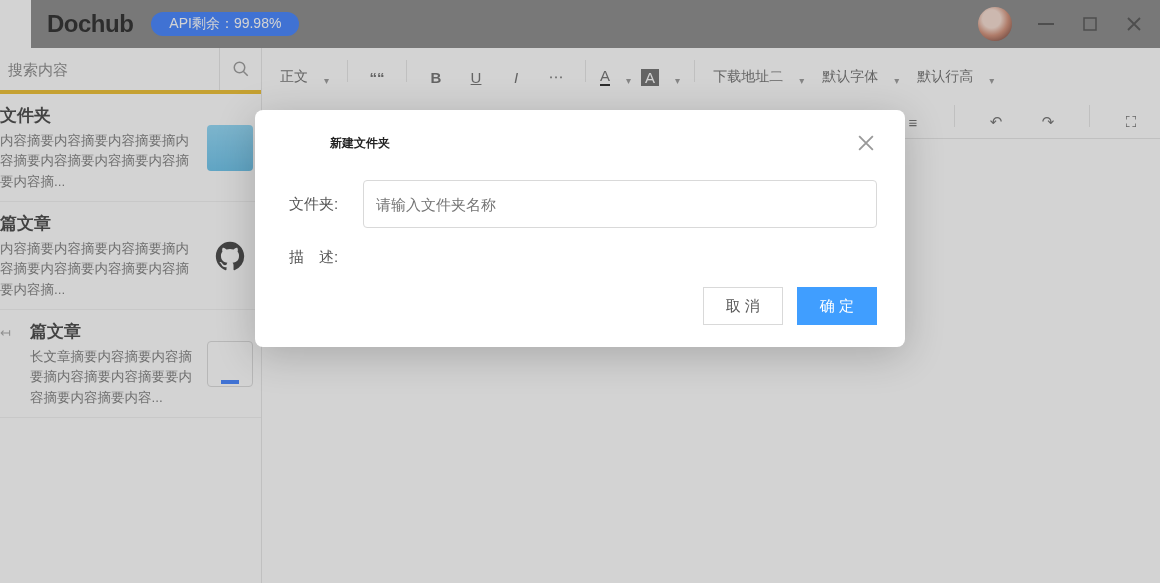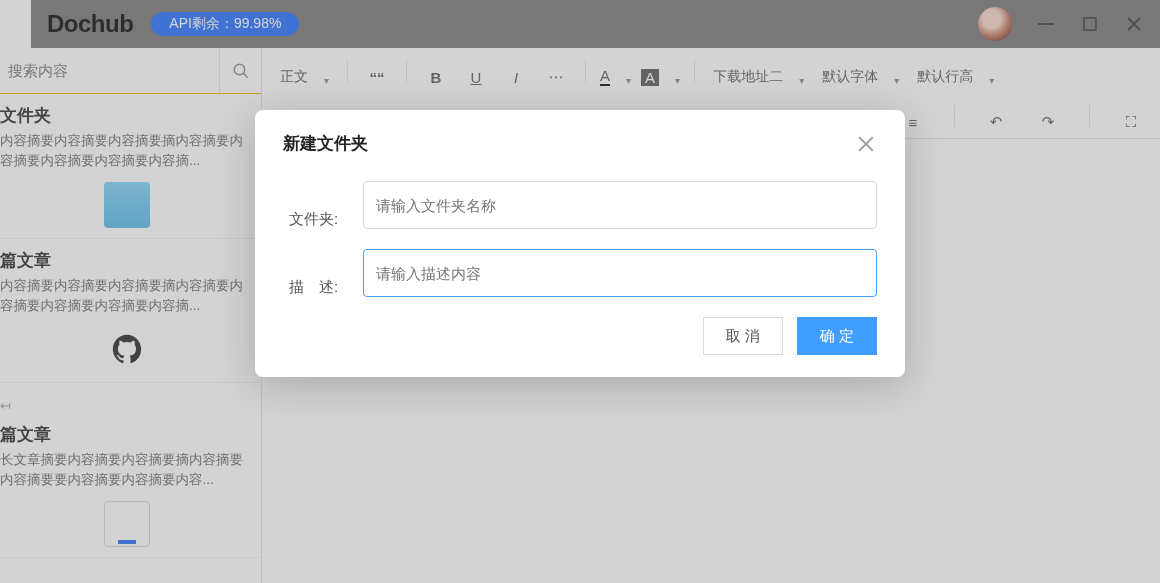--- a/index.html
+++ b/index.html
@@ -10,25 +10,25 @@
     .titlebar { height: 48px; display: flex; align-items: center; padding: 0 16px; background: #737373; margin-left: 31px; }
     .logo { font-size: 24px; font-weight: 700; color: #000; letter-spacing: -0.5px; }
     .api-badge { margin-left: 18px; background: #1e6bff; color: #fff; border-radius: 20px; padding: 3px 18px; font-size: 14px; }
     .titlebar-right { margin-left: auto; display: flex; align-items: center; gap: 24px; }
     .avatar { width: 34px; height: 34px; border-radius: 50%; background: radial-gradient(circle at 40% 35%, #f4d6c8 30%, #c97a5e 55%, #7a3a2a 80%); }
     .win-btn { width: 20px; height: 20px; display: inline-flex; align-items: center; justify-content: center; color: #333; cursor: pointer; }
 
     .main { display: flex; height: calc(100% - 48px); }
 
     .sidebar { width: 262px; border-right: 1px solid #e2e2e2; display: flex; flex-direction: column; }
-    .search-wrap { height: 46px; display: flex; border-bottom: 1px solid #eab308; }
+    .search-wrap { height: 46px; display: flex; border-bottom: 4px solid #eab308; }
     .search-input { flex: 1; border: none; padding: 0 8px; font-size: 15px; outline: none; }
     .search-btn { width: 42px; border-left: 1px solid #e2e2e2; display: flex; align-items: center; justify-content: center; cursor: pointer; color:#888; }
 
-    .item { padding: 10px 8px 10px 0; border-bottom: 1px solid #eee; display: flex; gap: 10px; flex-direction: column; }
+    .item { padding: 10px 8px 10px 0; border-bottom: 1px solid #eee; display: flex; gap: 10px; }
     .item-text { flex: 1; overflow: hidden; }
     .item-title { font-size: 17px; font-weight: 700; color: #222; margin-bottom: 4px; white-space: nowrap; overflow: hidden; text-overflow: ellipsis; }
     .item-excerpt { font-size: 13.5px; color: #666; line-height: 1.5; max-height: 60px; overflow: hidden; }
     .item-thumb { width: 46px; height: 46px; flex-shrink: 0; border-radius: 4px; align-self: center; }
     .thumb-folder { background: linear-gradient(180deg,#7bd0f5,#4fb8e8); }
     .thumb-github { display:flex; align-items:center; justify-content:center; color:#222; }
     .thumb-blank { border:1px solid #d5d5d5; display:flex; align-items:flex-end; justify-content:center; }
     .thumb-blank::after{content:"";width:18px;height:4px;background:#1e6bff;margin-bottom:2px;}
     .item-mini-icon { width:20px; align-self:flex-start; font-size:13px; color:#999; margin-top:5px; }
 
@@ -41,23 +41,23 @@
     .caret{font-size:10px;color:#888;margin-left:2px;}
     .underline{text-decoration:underline;}
 
     .content { padding: 20px 30px; font-size: 16px; color: #222; line-height: 2.2; }
     .content p strong{font-weight:700;}
     .content a { color: #3257e6; text-decoration: none; }
 
     .modal-back { position: absolute; inset: 0; z-index: 100; display:flex; align-items:flex-start; justify-content:center; }
     .modal { margin-top: 110px; width: 650px; background: #fff; border-radius: 8px; box-shadow: 0 8px 40px rgba(0,0,0,0.2); padding: 22px 28px; z-index:110; position:relative;}
     .modal-head { display:flex; align-items:center; margin-bottom: 26px;}
-    .modal-title { font-size: 17px; font-weight: 700; color:#222;}
+    .modal-title { font-size: 12px; font-weight: 700; color:#222;margin-left:47px;}
     .modal-close { margin-left:auto; width:22px;height:22px; cursor:pointer; color:#999; font-size:20px; display:flex;align-items:center;justify-content:center;}
-    .form-row { display:flex; align-items:flex-end; margin-bottom: 20px; }
+    .form-row { display:flex; align-items:center; margin-bottom: 20px; }
     .form-label { width: 80px; font-size: 15px; color:#555; text-align:left; padding-left:6px;}
     .form-input { flex:1; height: 48px; border: 1px solid #d9d9d9; border-radius: 4px; padding: 0 12px; font-size: 15px; outline:none;}
     .form-input:focus, .form-input.focused { border-color: #409eff; }
     .modal-foot { display:flex; justify-content:flex-end; gap:14px; margin-top:10px;}
     .btn { height: 38px; padding: 0 22px; border-radius: 0; font-size: 15px; cursor:pointer; border:1px solid #d9d9d9; background:#fff; color:#555;}
     .btn.primary { background:#409eff; border-color:#409eff; color:#fff;}
   </style>
 </head>
 <body>
 
@@ -194,20 +194,19 @@
             <path d="M1 1 L13 13 M13 1 L1 13" stroke="currentColor" stroke-width="1.6"></path>
           </svg>
       </div>
     </div>
     <div class="form-row">
       <div class="form-label">文件夹:</div>
       <input class="form-input" placeholder="请输入文件夹名称" style="">
     </div>
     <div class="form-row">
       <div class="form-label">描　述:</div>
-      <input class="form-input focused" placeholder="请输入描述内容" style="">
     </div>
     <div class="modal-foot">
       <button class="btn">取 消</button>
       <button class="btn primary">确 定</button>
     </div>
   </div>
 </div>
 
 </body></html>

